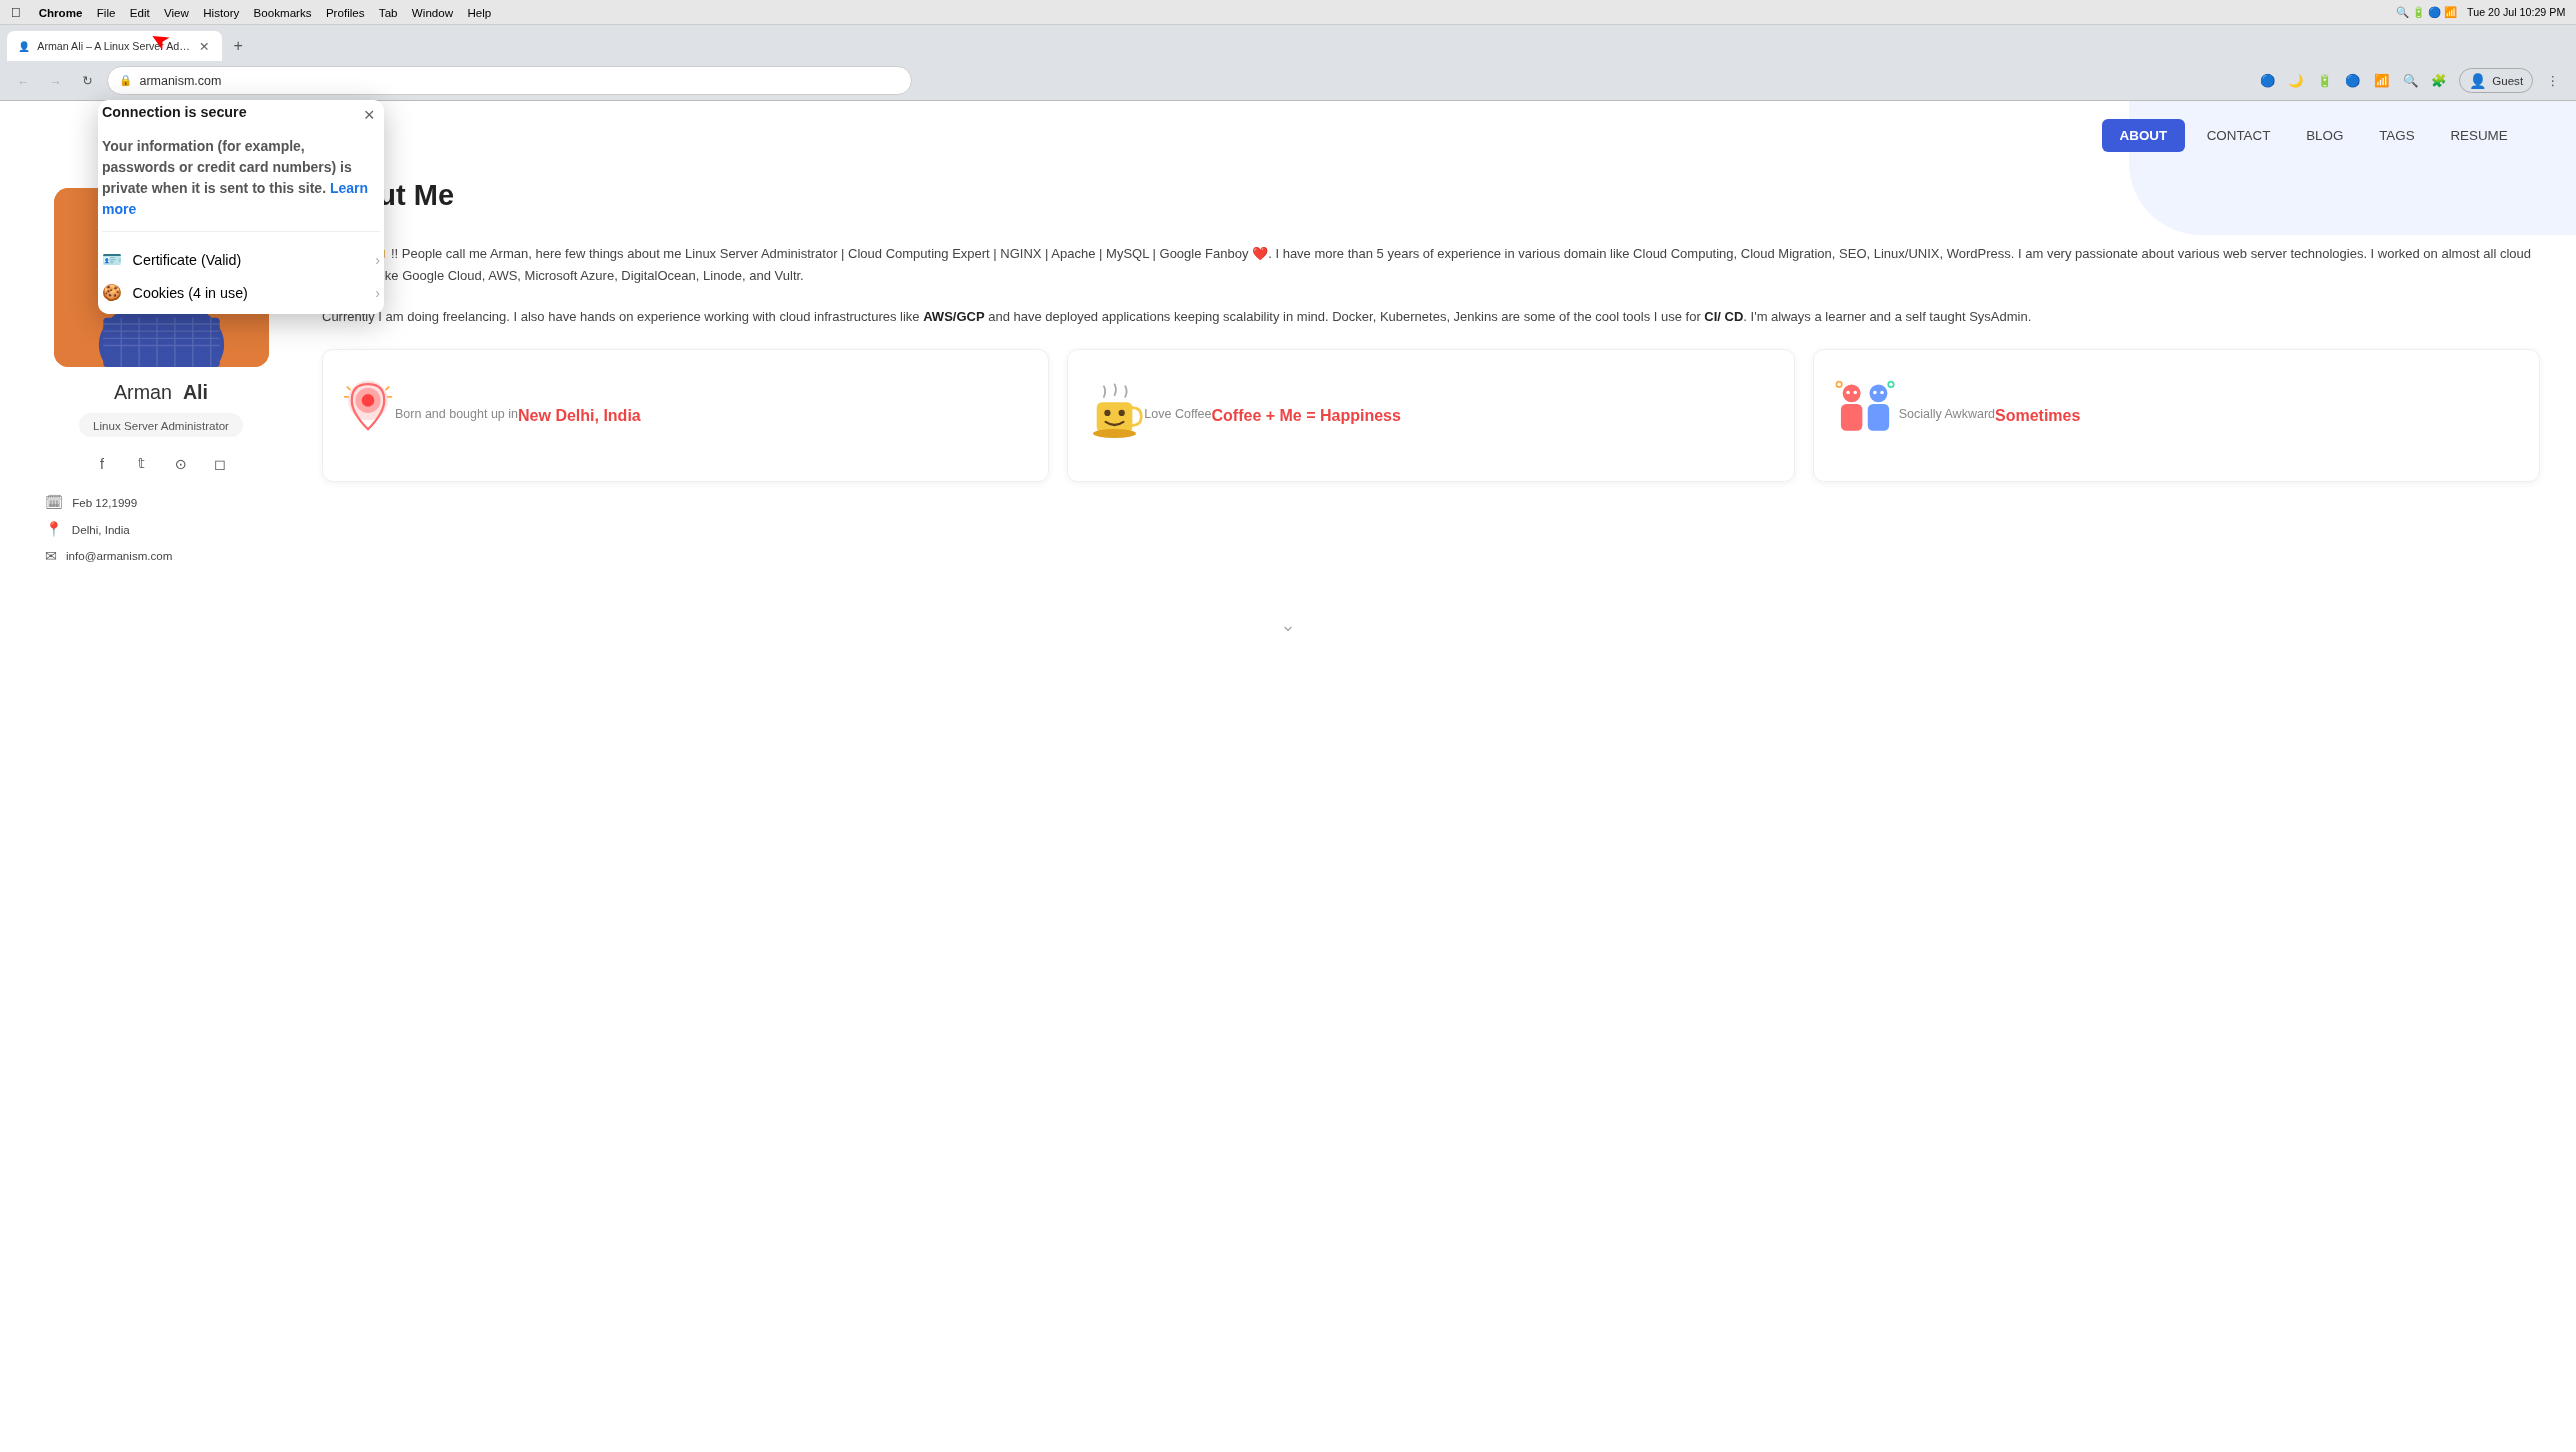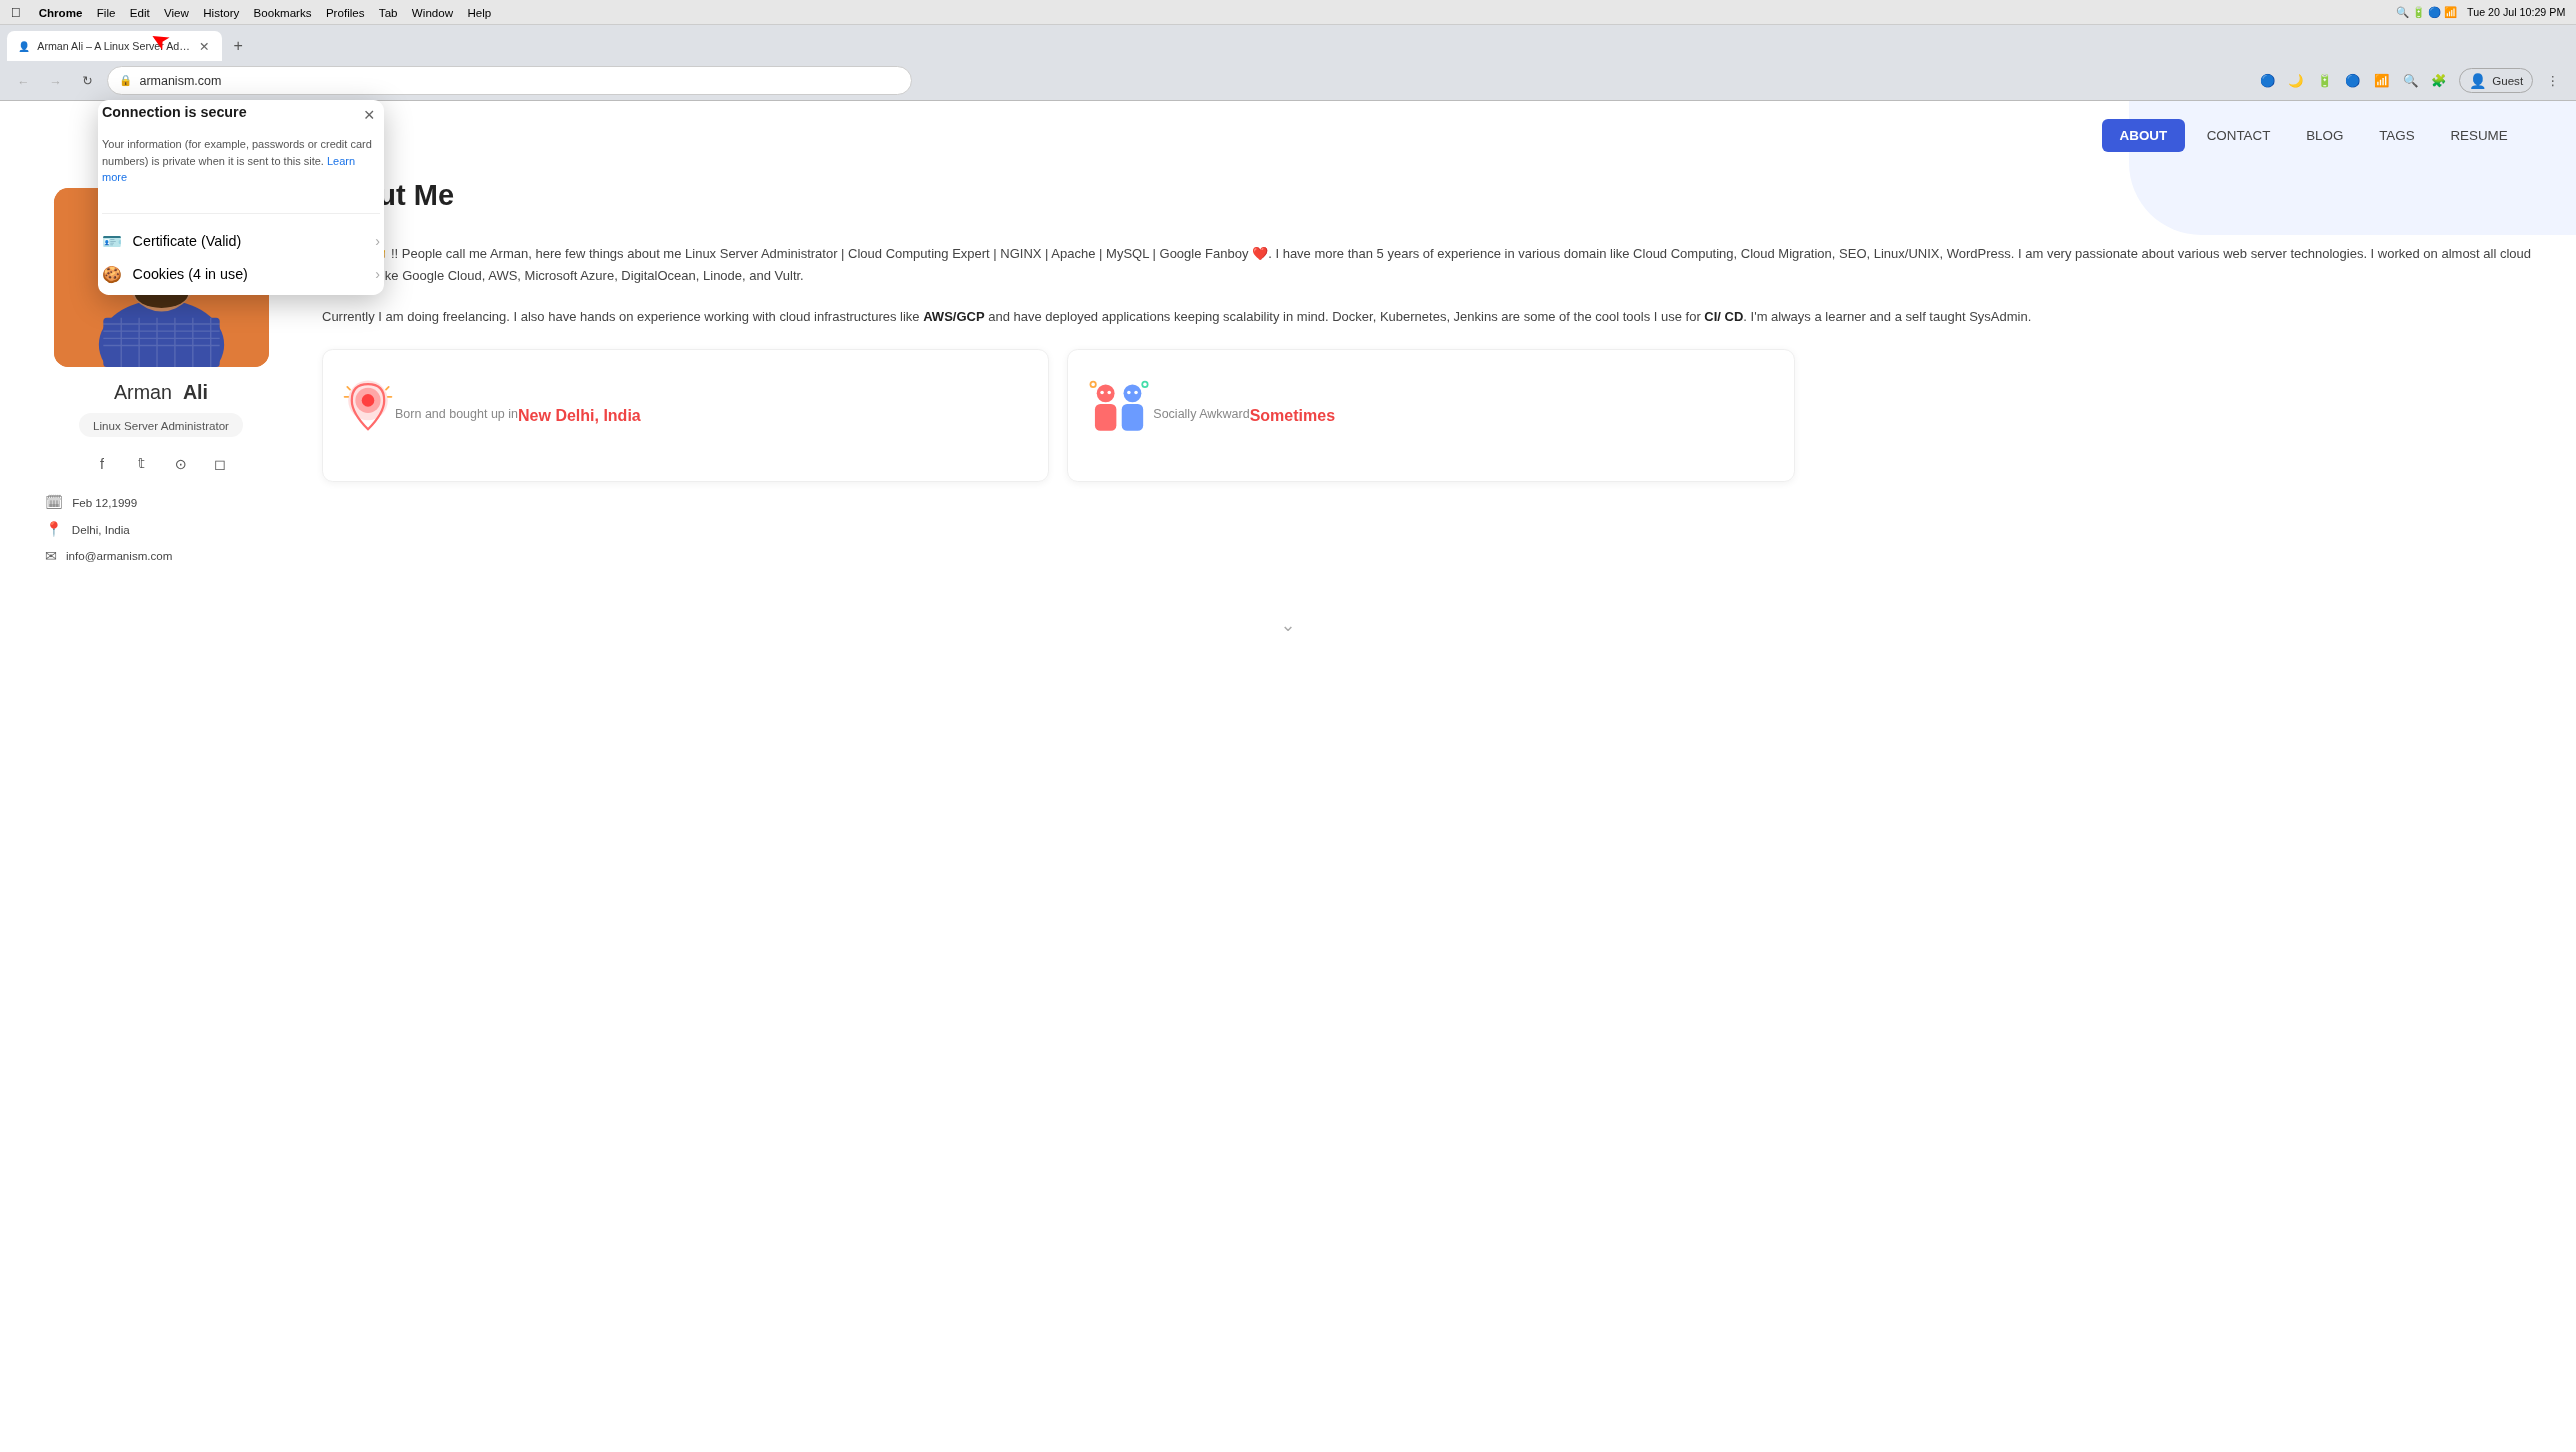--- a/index.html
+++ b/index.html
@@ -138,24 +138,25 @@
       width: 21.5px; height: 21.5px;
       display: flex; align-items: center; justify-content: center;
       border-radius: 50%;
       cursor: pointer;
       font-size: 14.3px;
       color: #666;
       background: none;
       border: none;
     }
     .popup-body {
-      font-size: 11px;
+      font-size: 14px;
       color: #555;
       line-height: 1.5;
-      margin-bottom: 27px;
+      margin-bottom: 11px;
+      font-weight: bold;
     }
     .popup-body a { color: #1a73e8; text-decoration: none; }
     .popup-divider {
       border: none;
       border-top: 0.9px solid #eee;
       margin: 10.7px 0;
     }
     .popup-item {
       display: flex;
       align-items: center;
@@ -562,20 +563,43 @@
               <line x1="8" y1="22" x2="4" y2="22" stroke="#ffaa44" stroke-width="2" stroke-linecap="round"></line>
               <line x1="10" y1="14" x2="7" y2="11" stroke="#ffaa44" stroke-width="2" stroke-linecap="round"></line>
               <line x1="52" y1="22" x2="56" y2="22" stroke="#ffaa44" stroke-width="2" stroke-linecap="round"></line>
               <line x1="50" y1="14" x2="53" y2="11" stroke="#ffaa44" stroke-width="2" stroke-linecap="round"></line>
             </svg>
           </div>
           <div class="card-subtitle">Born and bought up in</div>
           <div class="card-title">New Delhi, India</div>
         </div>
 
+        <div class="info-card">
+          <div class="card-icon">
+            <svg width="58" height="63" viewBox="0 0 65 70">
+
+              <rect x="12" y="28" width="40" height="34" rx="6" fill="#f5c842"></rect>
+
+              <circle cx="24" cy="40" r="3.5" fill="#5a3e1b"></circle>
+              <circle cx="40" cy="40" r="3.5" fill="#5a3e1b"></circle>
+
+              <path d="M 22 50 Q 32 57 42 50" stroke="#5a3e1b" stroke-width="2.5" fill="none" stroke-linecap="round"></path>
+
+              <path d="M 20 22 Q 23 16 20 10" stroke="#aaa" stroke-width="2" fill="none" stroke-linecap="round"></path>
+              <path d="M 32 20 Q 35 14 32 8" stroke="#aaa" stroke-width="2" fill="none" stroke-linecap="round"></path>
+              <path d="M 44 22 Q 47 16 44 10" stroke="#aaa" stroke-width="2" fill="none" stroke-linecap="round"></path>
+
+              <path d="M 52 34 Q 62 34 62 44 Q 62 54 52 54" stroke="#f5c842" stroke-width="3" fill="none" stroke-linecap="round"></path>
+
+              <ellipse cx="32" cy="63" rx="24" ry="5" fill="#e0a020"></ellipse>
+            </svg>
+          </div>
+          <div class="card-subtitle">Love Coffee</div>
+          <div class="card-title">Coffee + Me = Happiness</div>
+        </div>
 
         <div class="info-card">
           <div class="card-icon">
             <svg width="67" height="63" viewBox="0 0 75 70">
 
               <circle cx="22" cy="18" r="10" fill="#ff6b6b"></circle>
               <rect x="10" y="30" width="24" height="30" rx="6" fill="#ff6b6b"></rect>
 
               <circle cx="18" cy="17" r="2" fill="white"></circle>
               <circle cx="26" cy="17" r="2" fill="white"></circle>

